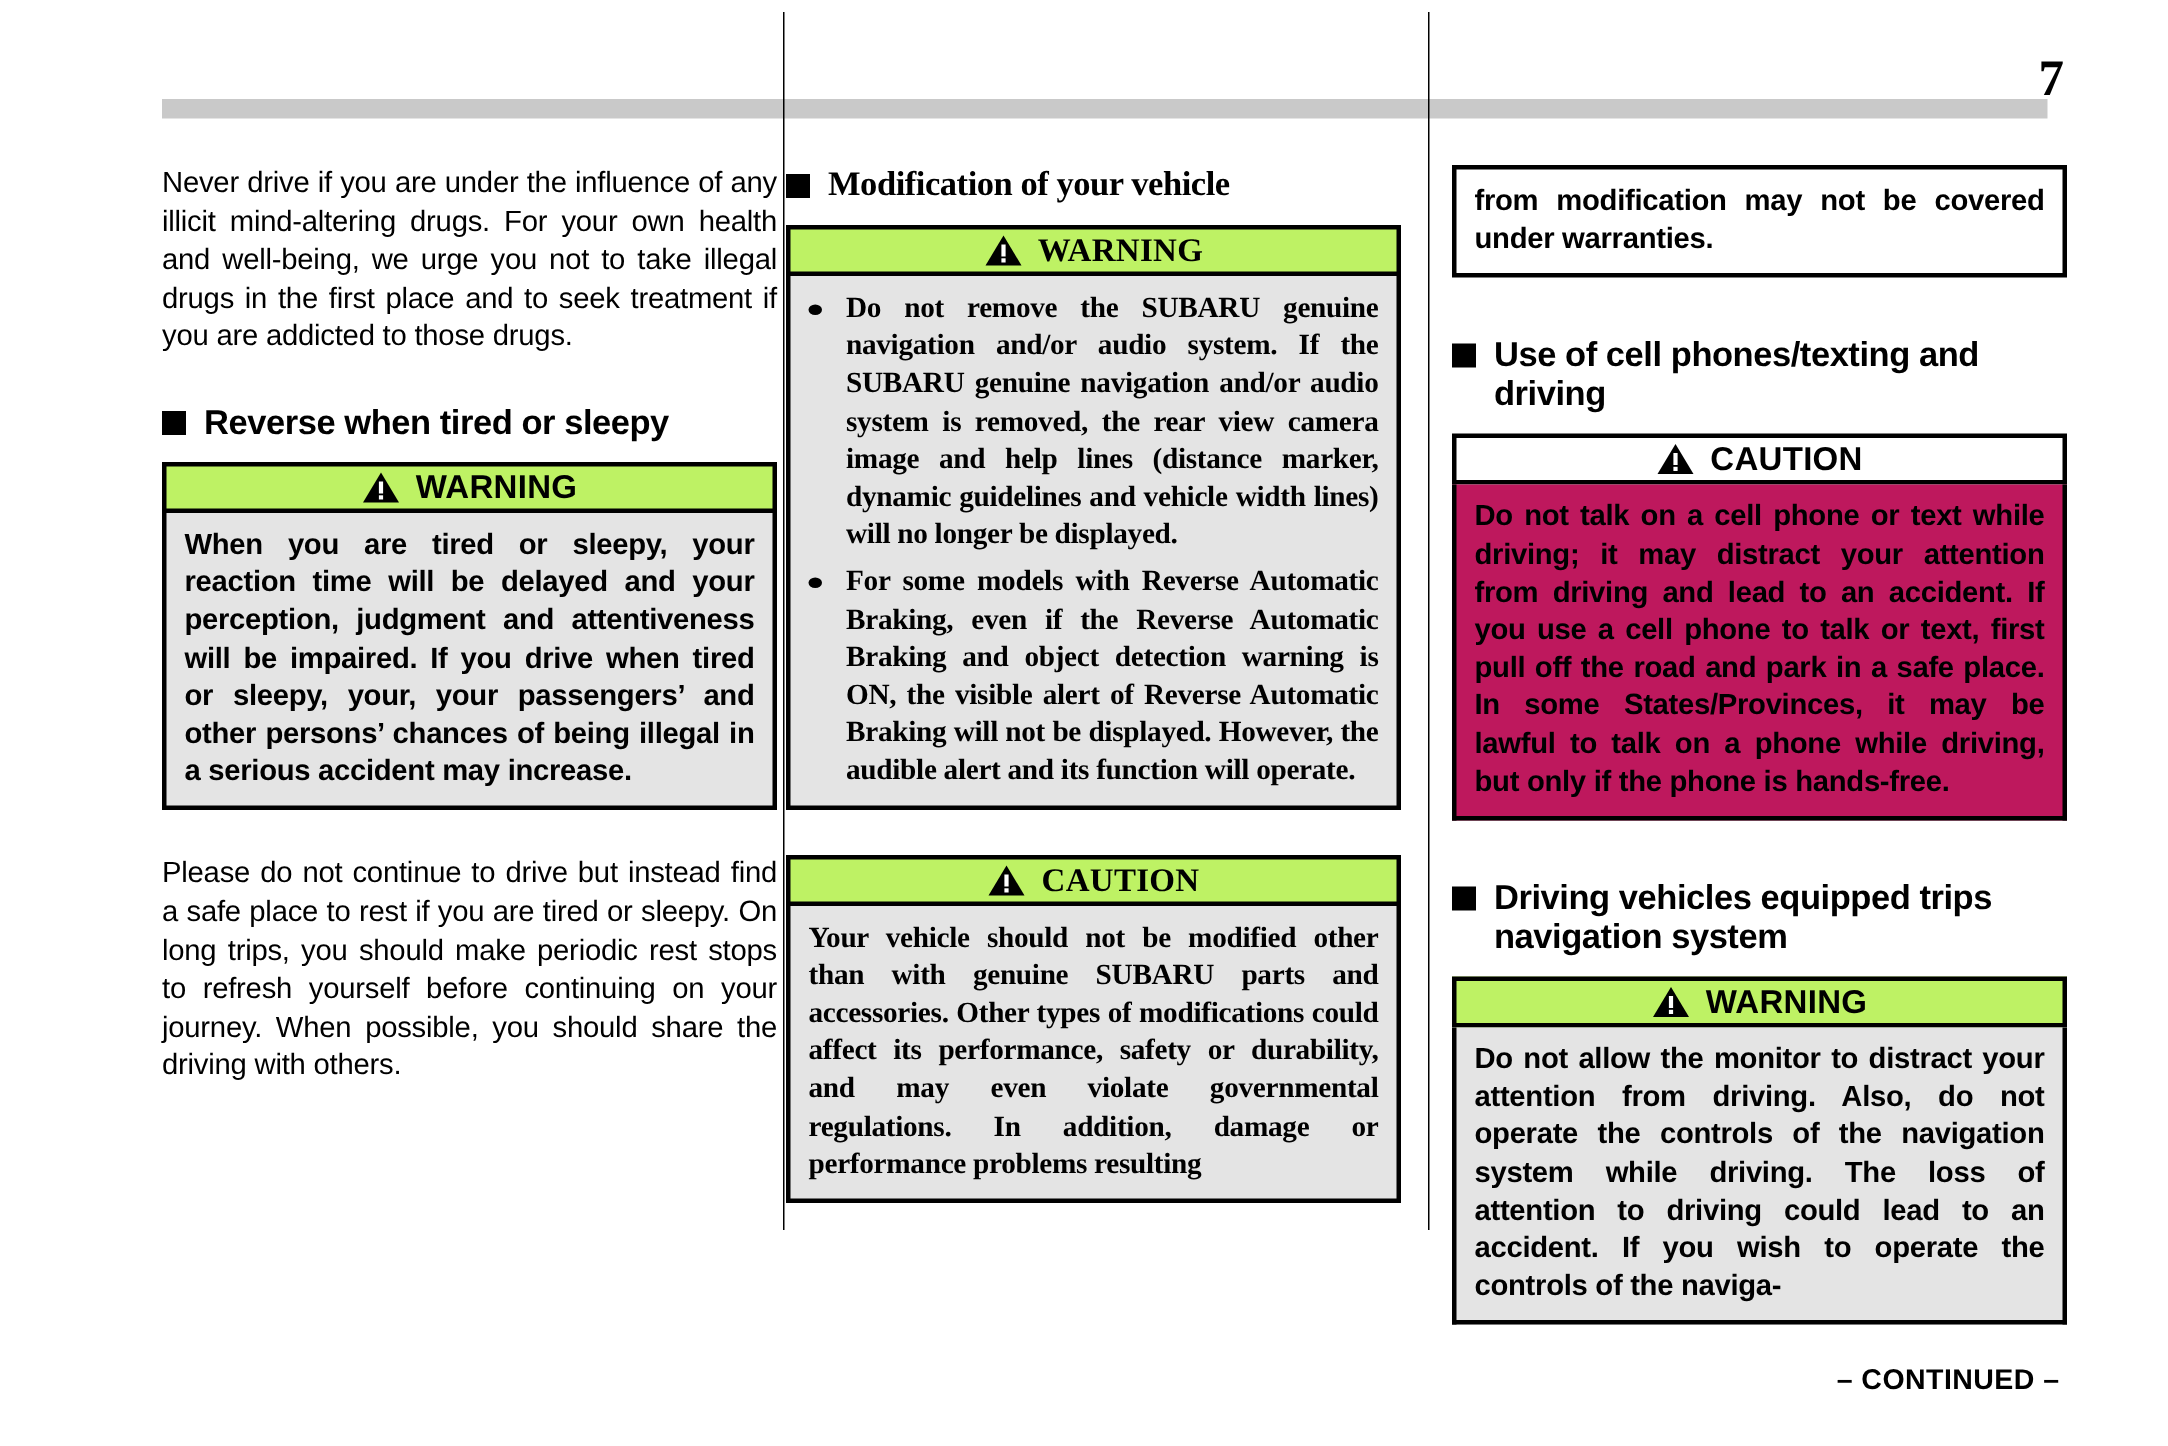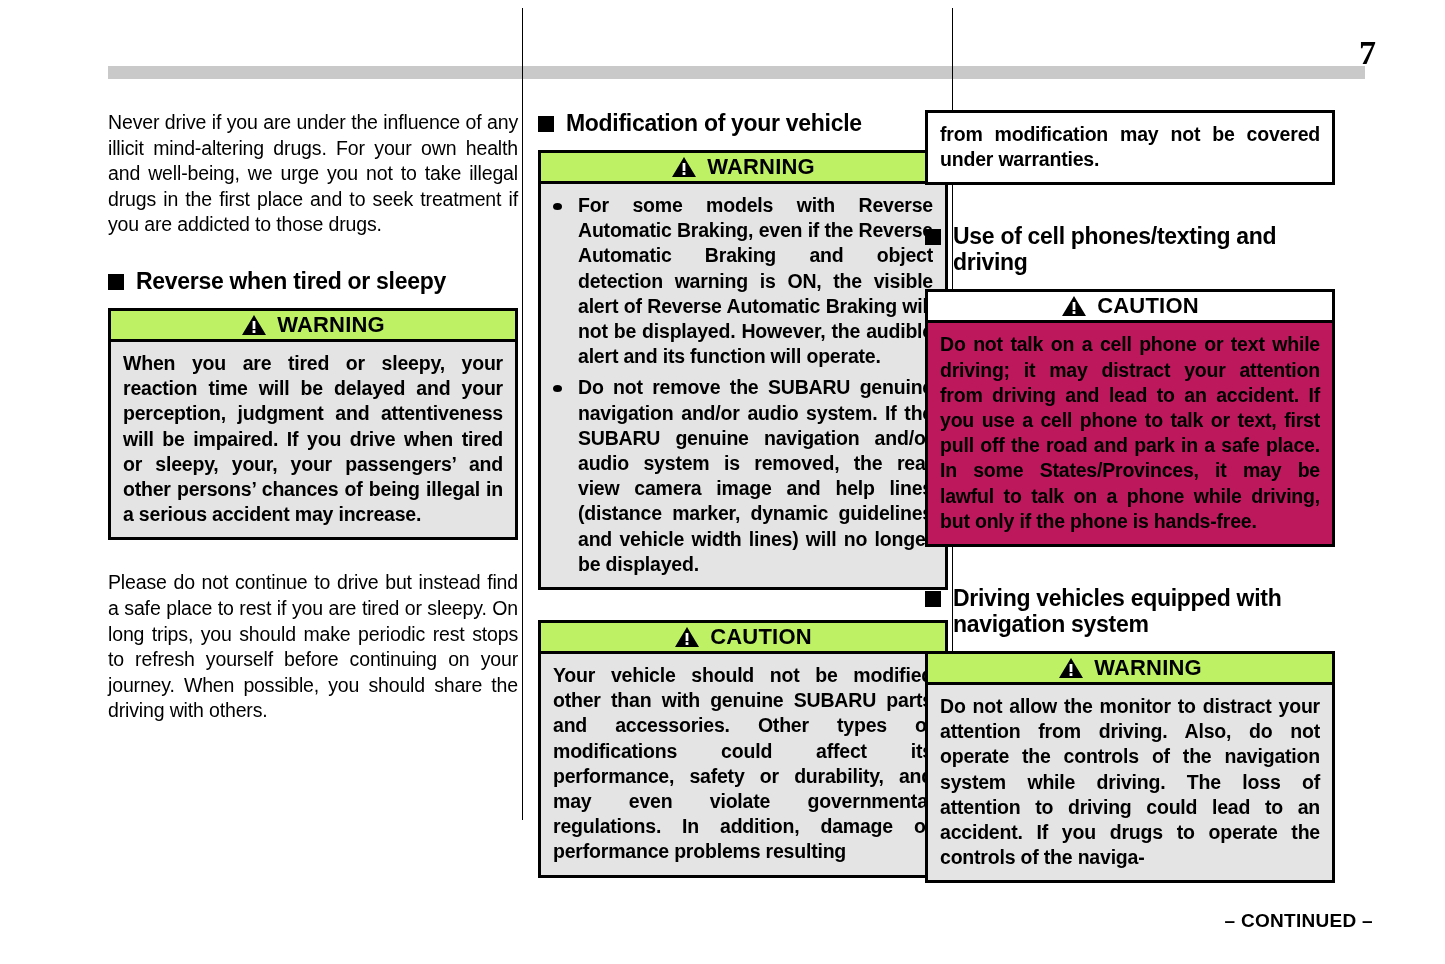--- a/index.html
+++ b/index.html
@@ -43,22 +43,22 @@
     top: 110px;
     width: 1177px;
     height: 820px;
   }
   .col {
     position: absolute;
     top: 0;
     width: 410px;
   }
   .col-1 { left: 108px; }
-  .col-2 { left: 538px; }
-  .col-3 { left: 925px; }
+  .col-2 { left: 524px; font-family: Liberation Serif, serif; }
+  .col-3 { left: 968px; }
 
   .col-divider {
     position: absolute;
     top: 8px;
     width: 1px;
     height: 812px;
     background: #000000;
   }
   .divider-1 { left: 522px; }
   .divider-2 { left: 952px; }
@@ -268,25 +268,25 @@
             <rect x="11.6" y="7" width="2.8" height="8" fill="#ffffff"></rect>
             <rect x="11.6" y="16.2" width="2.8" height="2.8" fill="#ffffff"></rect>
           </svg>
         </span>
         <span class="alert-title">WARNING</span>
       </div>
       <div class="alert-body gray">
         <ul class="alert-list">
           <li>
             <span class="dot"></span>
-            <span class="li-text">For some models with Reverse Automatic Braking, even if the Reverse Automatic Braking and object detection warning is ON, the visible alert of Reverse Automatic Braking will not be displayed. However, the audible alert and its function will operate.</span>
+            <span class="li-text">Do not remove the SUBARU genuine navigation and/or audio system. If the SUBARU genuine navigation and/or audio system is removed, the rear view camera image and help lines (distance marker, dynamic guidelines and vehicle width lines) will no longer be displayed.</span>
           </li>
           <li>
             <span class="dot"></span>
-            <span class="li-text">Do not remove the SUBARU genuine navigation and/or audio system. If the SUBARU genuine navigation and/or audio system is removed, the rear view camera image and help lines (distance marker, dynamic guidelines and vehicle width lines) will no longer be displayed.</span>
+            <span class="li-text">For some models with Reverse Automatic Braking, even if the Reverse Automatic Braking and object detection warning is ON, the visible alert of Reverse Automatic Braking will not be displayed. However, the audible alert and its function will operate.</span>
           </li>
         </ul>
       </div>
     </div>
 
     <div class="gap-lg"></div>
 
     <div class="alert">
       <div class="alert-head gray">
         <span class="tri">
@@ -333,38 +333,38 @@
       </div>
       <div class="alert-body white">
         <p>Do not talk on a cell phone or text while driving; it may distract your attention from driving and lead to an accident. If you use a cell phone to talk or text, first pull off the road and park in a safe place. In some States/Provinces, it may be lawful to talk on a phone while driving, but only if the phone is hands-free.</p>
       </div>
     </div>
 
     <div class="gap-xl"></div>
 
     <div class="section-heading">
       <span class="sq-bullet"></span>
-      <span class="heading-text">Driving vehicles equipped with navigation system</span>
+      <span class="heading-text">Driving vehicles equipped trips navigation system</span>
     </div>
 
     <div class="gap-sm"></div>
 
     <div class="alert">
       <div class="alert-head gray">
         <span class="tri">
           <svg width="26" height="22" viewBox="0 0 26 22">
             <polygon points="13,1 25,21 1,21" fill="#000000"></polygon>
             <rect x="11.6" y="7" width="2.8" height="8" fill="#ffffff"></rect>
             <rect x="11.6" y="16.2" width="2.8" height="2.8" fill="#ffffff"></rect>
           </svg>
         </span>
         <span class="alert-title">WARNING</span>
       </div>
       <div class="alert-body gray">
-        <p>Do not allow the monitor to distract your attention from driving. Also, do not operate the controls of the navigation system while driving. The loss of attention to driving could lead to an accident. If you drugs to operate the controls of the naviga-</p>
+        <p>Do not allow the monitor to distract your attention from driving. Also, do not operate the controls of the navigation system while driving. The loss of attention to driving could lead to an accident. If you wish to operate the controls of the naviga-</p>
       </div>
     </div>
 
   </div>
 
 </div>
 
 <div class="continued">– CONTINUED –</div>
 
 </body></html>

